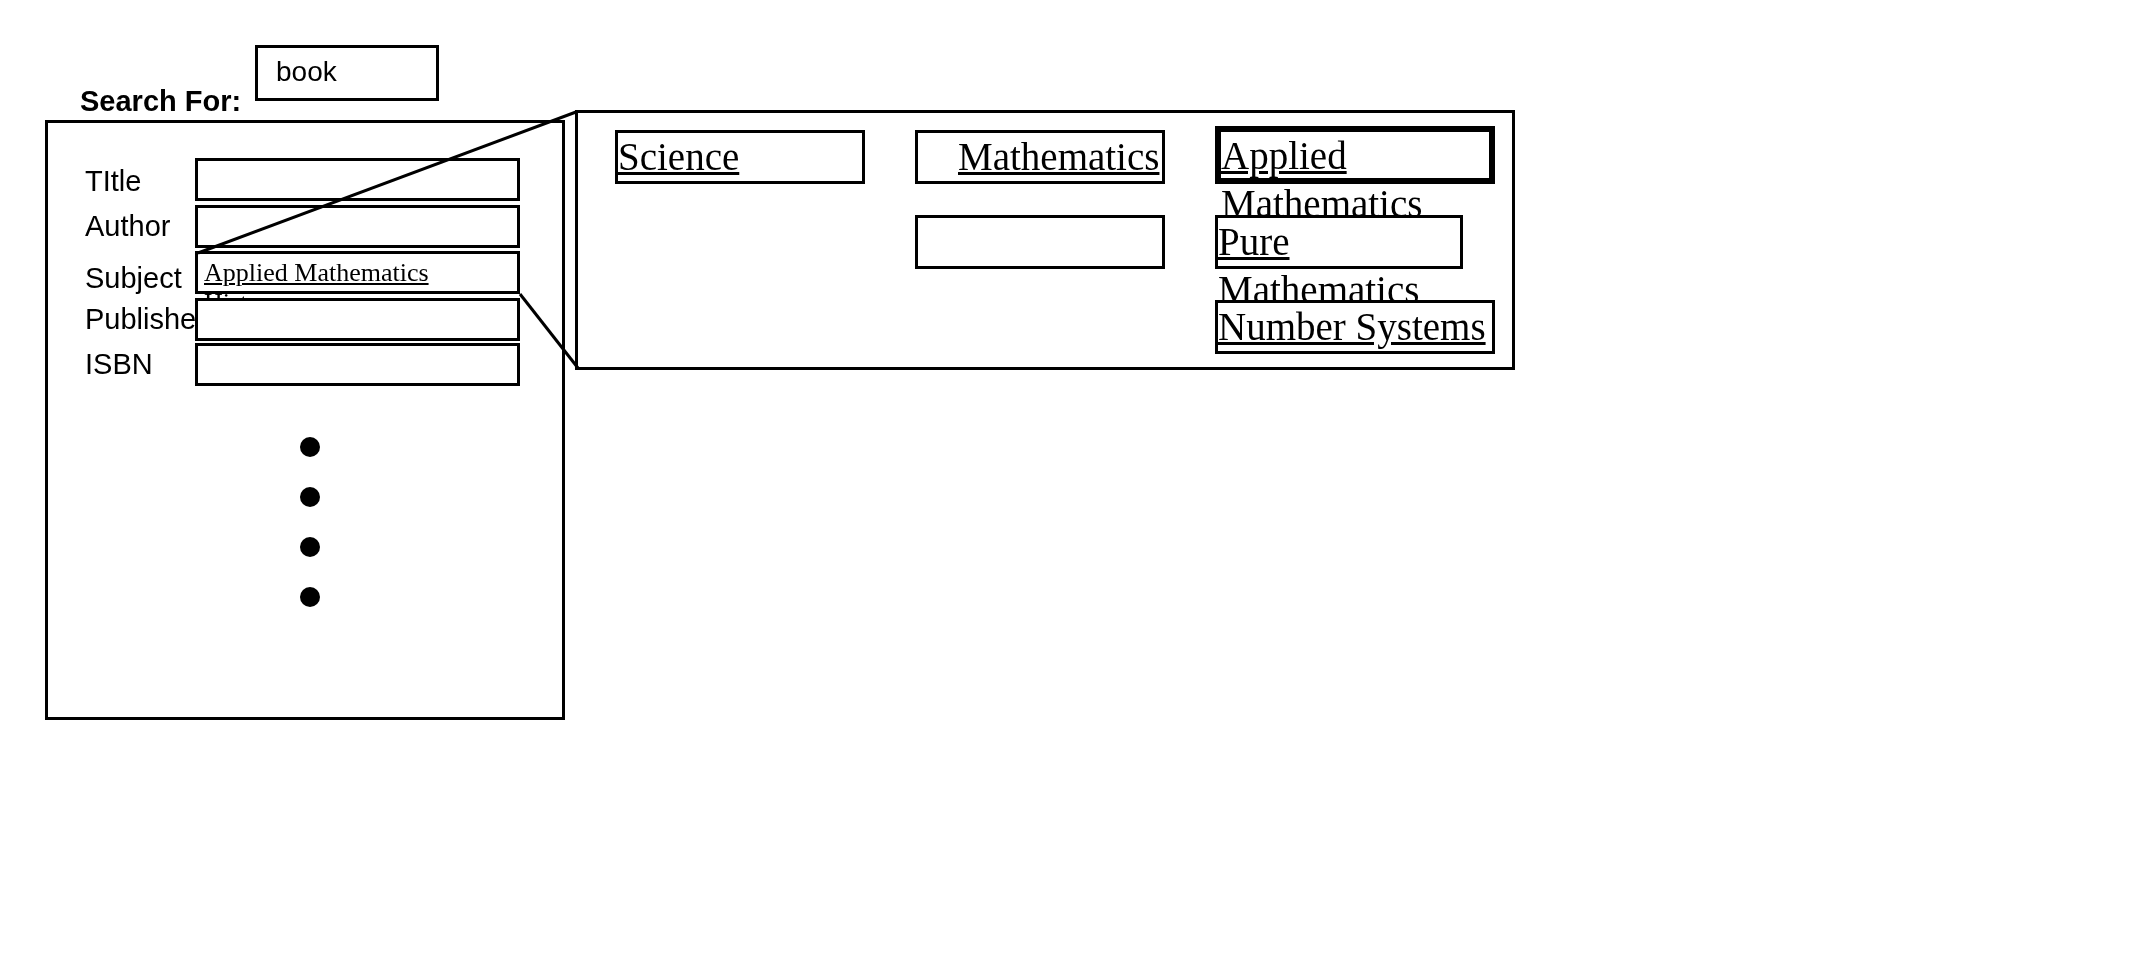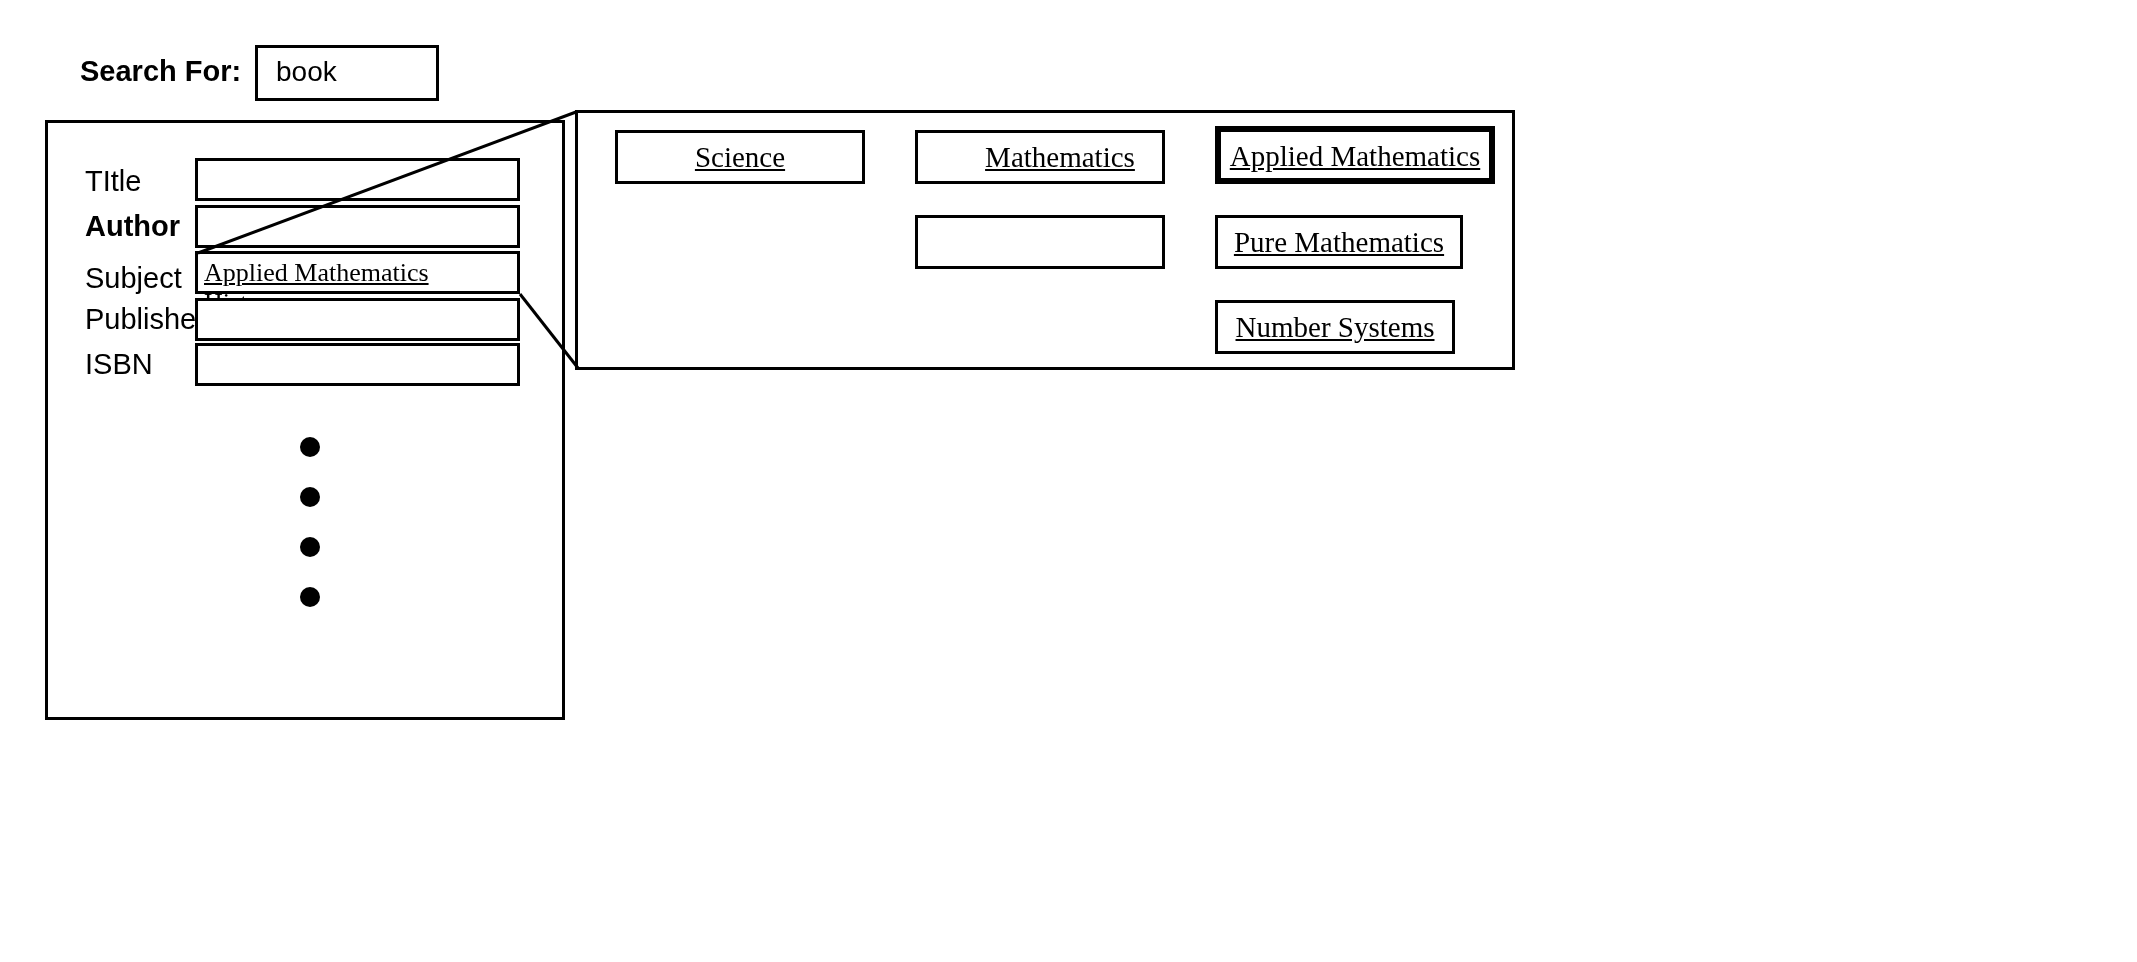--- a/index.html
+++ b/index.html
@@ -11,35 +11,34 @@
     position: relative;
   }
   .stage {
     position: relative;
     width: 2137px;
     height: 962px;
   }
   .abs { position: absolute; box-sizing: border-box; }
 
   .label { font-size: 29px; font-family: Arial, sans-serif; }
-  .bold  { font-weight: bold; }
+  .bold  { font-weight: bold; margin-top: 30px; }
 
   .thin-box  { border: 3px solid #000; background: #fff; }
   .thick-box { border: 6px solid #000; background: #fff; }
 
   .field-box {
     border: 3px solid #000;
     background: #fff;
     height: 43px;
   }
 
   .link-text {
-    font-size: 29px;
+    font-size: 39px;
     text-decoration: underline;
-    text-align: center;
     line-height: 48px;
   }
   .link-text-small {
     font-size: 26px;
     text-decoration: underline;
   }
 
   .dot {
     width: 20px;
     height: 20px;
@@ -59,21 +58,21 @@
 <div class="stage">
 
 <div class="abs label bold" style="left:80px; top:55px;">Search For:</div>
 <div class="abs thin-box" style="left:255px; top:45px; width:184px; height:56px; padding:8px 18px; font-size:28px; font-family:Arial,sans-serif;">book</div>
 
 <div class="abs thin-box" style="left:45px; top:120px; width:520px; height:600px;"></div>
 
 <div class="abs label" style="left:85px; top:165px;">TItle</div>
 <div class="abs field-box" style="left:195px; top:158px; width:325px;"></div>
 
-<div class="abs label" style="left:85px; top:210px;font-weight:bold;">Author</div>
+<div class="abs label" style="left:85px; top:210px;">Author</div>
 <div class="abs field-box" style="left:195px; top:205px; width:325px;"></div>
 
 <div class="abs label" style="left:85px; top:262px;">Subject</div>
 <div class="abs field-box" style="left:195px; top:251px; width:325px; padding:4px 6px;">
   <span class="link-text-small">Applied Mathematics History</span>
 </div>
 
 <div class="abs label" style="left:85px; top:303px;">Publisher</div>
 <div class="abs field-box" style="left:195px; top:298px; width:325px;"></div>
 
@@ -87,20 +86,20 @@
 
 <div class="abs thin-box" style="left:575px; top:110px; width:940px; height:260px;"></div>
 
 <div class="abs thin-box link-text" style="left:615px; top:130px; width:250px; height:54px;">Science</div>
 
 <div class="abs thin-box link-text" style="left:915px; top:130px; width:250px; height:54px;padding-left:40px;">Mathematics</div>
 <div class="abs thin-box link-text" style="left:915px; top:215px; width:250px; height:54px;"></div>
 
 <div class="abs thick-box link-text" style="left:1215px; top:126px; width:280px; height:58px;">Applied Mathematics</div>
 <div class="abs thin-box link-text" style="left:1215px; top:215px; width:248px; height:54px;">Pure Mathematics</div>
-<div class="abs thin-box link-text" style="left:1215px; top:300px; width:240px; height:54px;">Number Systems</div>
+<div class="abs thin-box link-text" style="left:1215px; top:300px; width:280px; height:54px;">Number Systems</div>
 
 <svg class="connectors">
   <line x1="198" y1="253" x2="576" y2="112" stroke="#000" stroke-width="3"></line>
   <line x1="520" y1="294" x2="578" y2="368" stroke="#000" stroke-width="3"></line>
 </svg>
 
 </div>
 
 </body></html>

